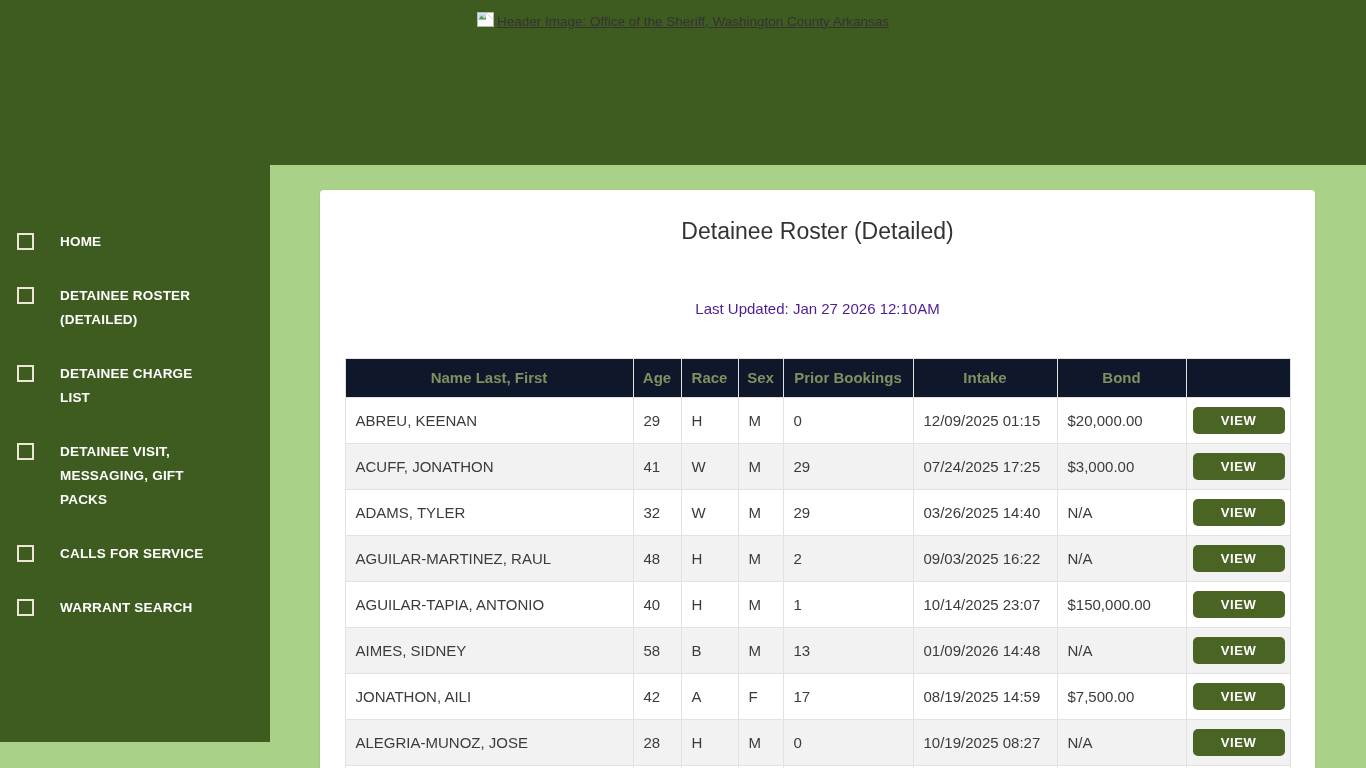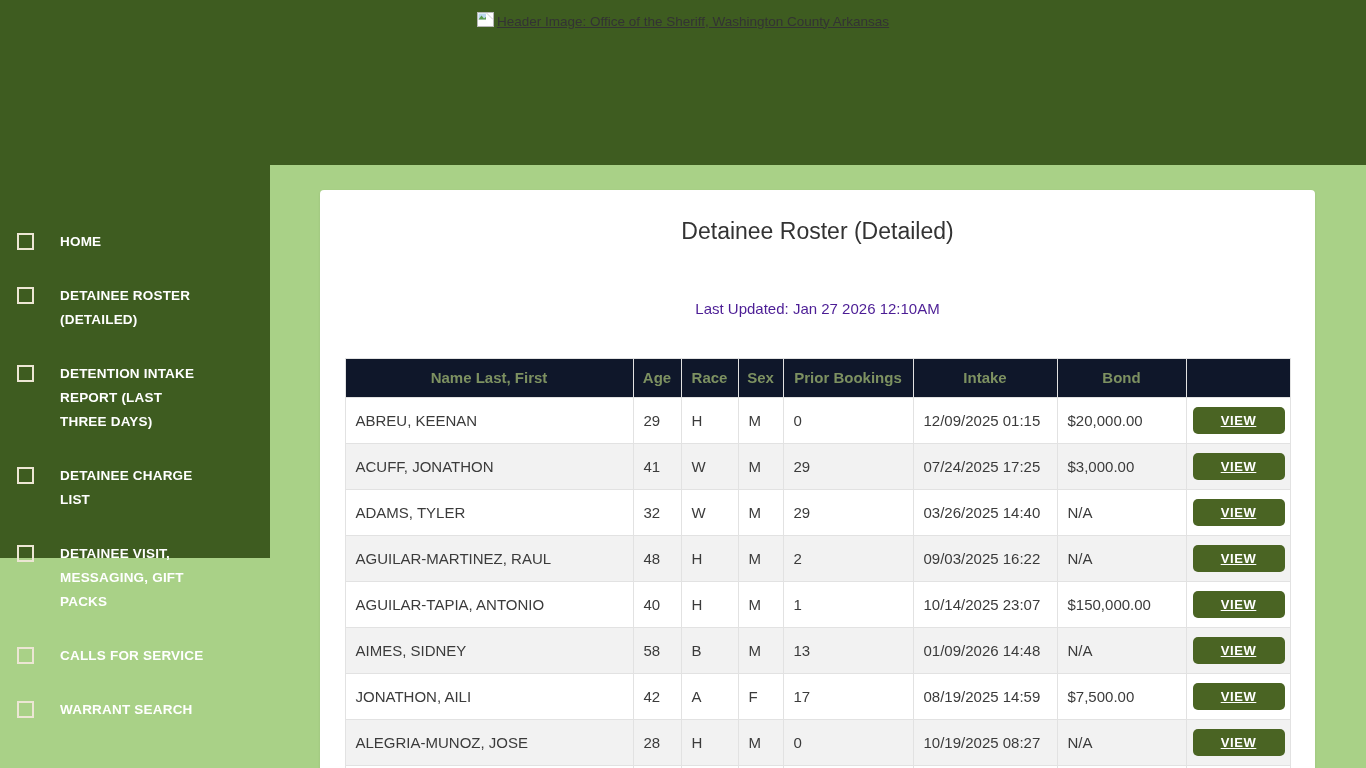--- a/index.html
+++ b/index.html
@@ -19,21 +19,21 @@
   .alt-wrap {
     position:absolute; top:12px; left:0; width:100%;
     display:flex; justify-content:center; align-items:center; gap:3px;
     color:#333; font-size:13.5px;text-decoration:underline;
   }
   .broken-img { flex:0 0 auto; display:inline-block; }
 
   
   .sidebar {
     position:absolute; top:0; left:0;
-    width:270px; height:558px;
+    width:270px; height:742px;
     background:#3e5c20; z-index:2;
   }
   .menu { position:absolute; top:230px; left:0; width:100%; }
   .menu-item {
     display:flex; align-items:flex-start;
     padding-left:17px; margin-bottom:30px; cursor:pointer;
   }
   .box-icon {
     width:17px; height:17px;
     border:2px solid #ece6d4;
@@ -89,21 +89,20 @@
   .col-bond { width:129px; }
   .col-actions { width:104px; }
 
   td.action-cell { padding:9px 6px; text-align:center; }
   .view-btn {
     display:block; margin:0 auto; width:92px; padding:6px 0;
     background:#4a6423; border:none; border-radius:5px;
     color:#ffffff; font-weight:bold; font-size:13px;
     letter-spacing:0.6px; cursor:pointer;
     font-family:"Liberation Sans", sans-serif;
-    text-decoration:underline;
   }
 </style>
 </head>
 <body>
 
 <div class="top-band">
   <div class="alt-wrap">
     <span class="broken-img">
       <svg width="17" height="15" viewBox="0 0 17 15">
         <rect x="0.5" y="0.5" width="16" height="14" fill="#fdfdfd" stroke="#b5b5b5"></rect>
@@ -122,24 +121,20 @@
   <div class="menu-item">
     <span class="box-icon"></span>
     <span class="menu-label">HOME</span>
   </div>
 
   <div class="menu-item">
     <span class="box-icon"></span>
     <span class="menu-label">DETAINEE ROSTER (DETAILED)</span>
   </div>
 
-  <div class="menu-item">
-    <span class="box-icon"></span>
-    <span class="menu-label">DETENTION INTAKE REPORT (LAST THREE DAYS)</span>
-  </div>
 
   <div class="menu-item">
     <span class="box-icon"></span>
     <span class="menu-label">DETAINEE CHARGE LIST</span>
   </div>
 
   <div class="menu-item">
     <span class="box-icon"></span>
     <span class="menu-label">DETAINEE VISIT, MESSAGING, GIFT PACKS</span>
   </div>

